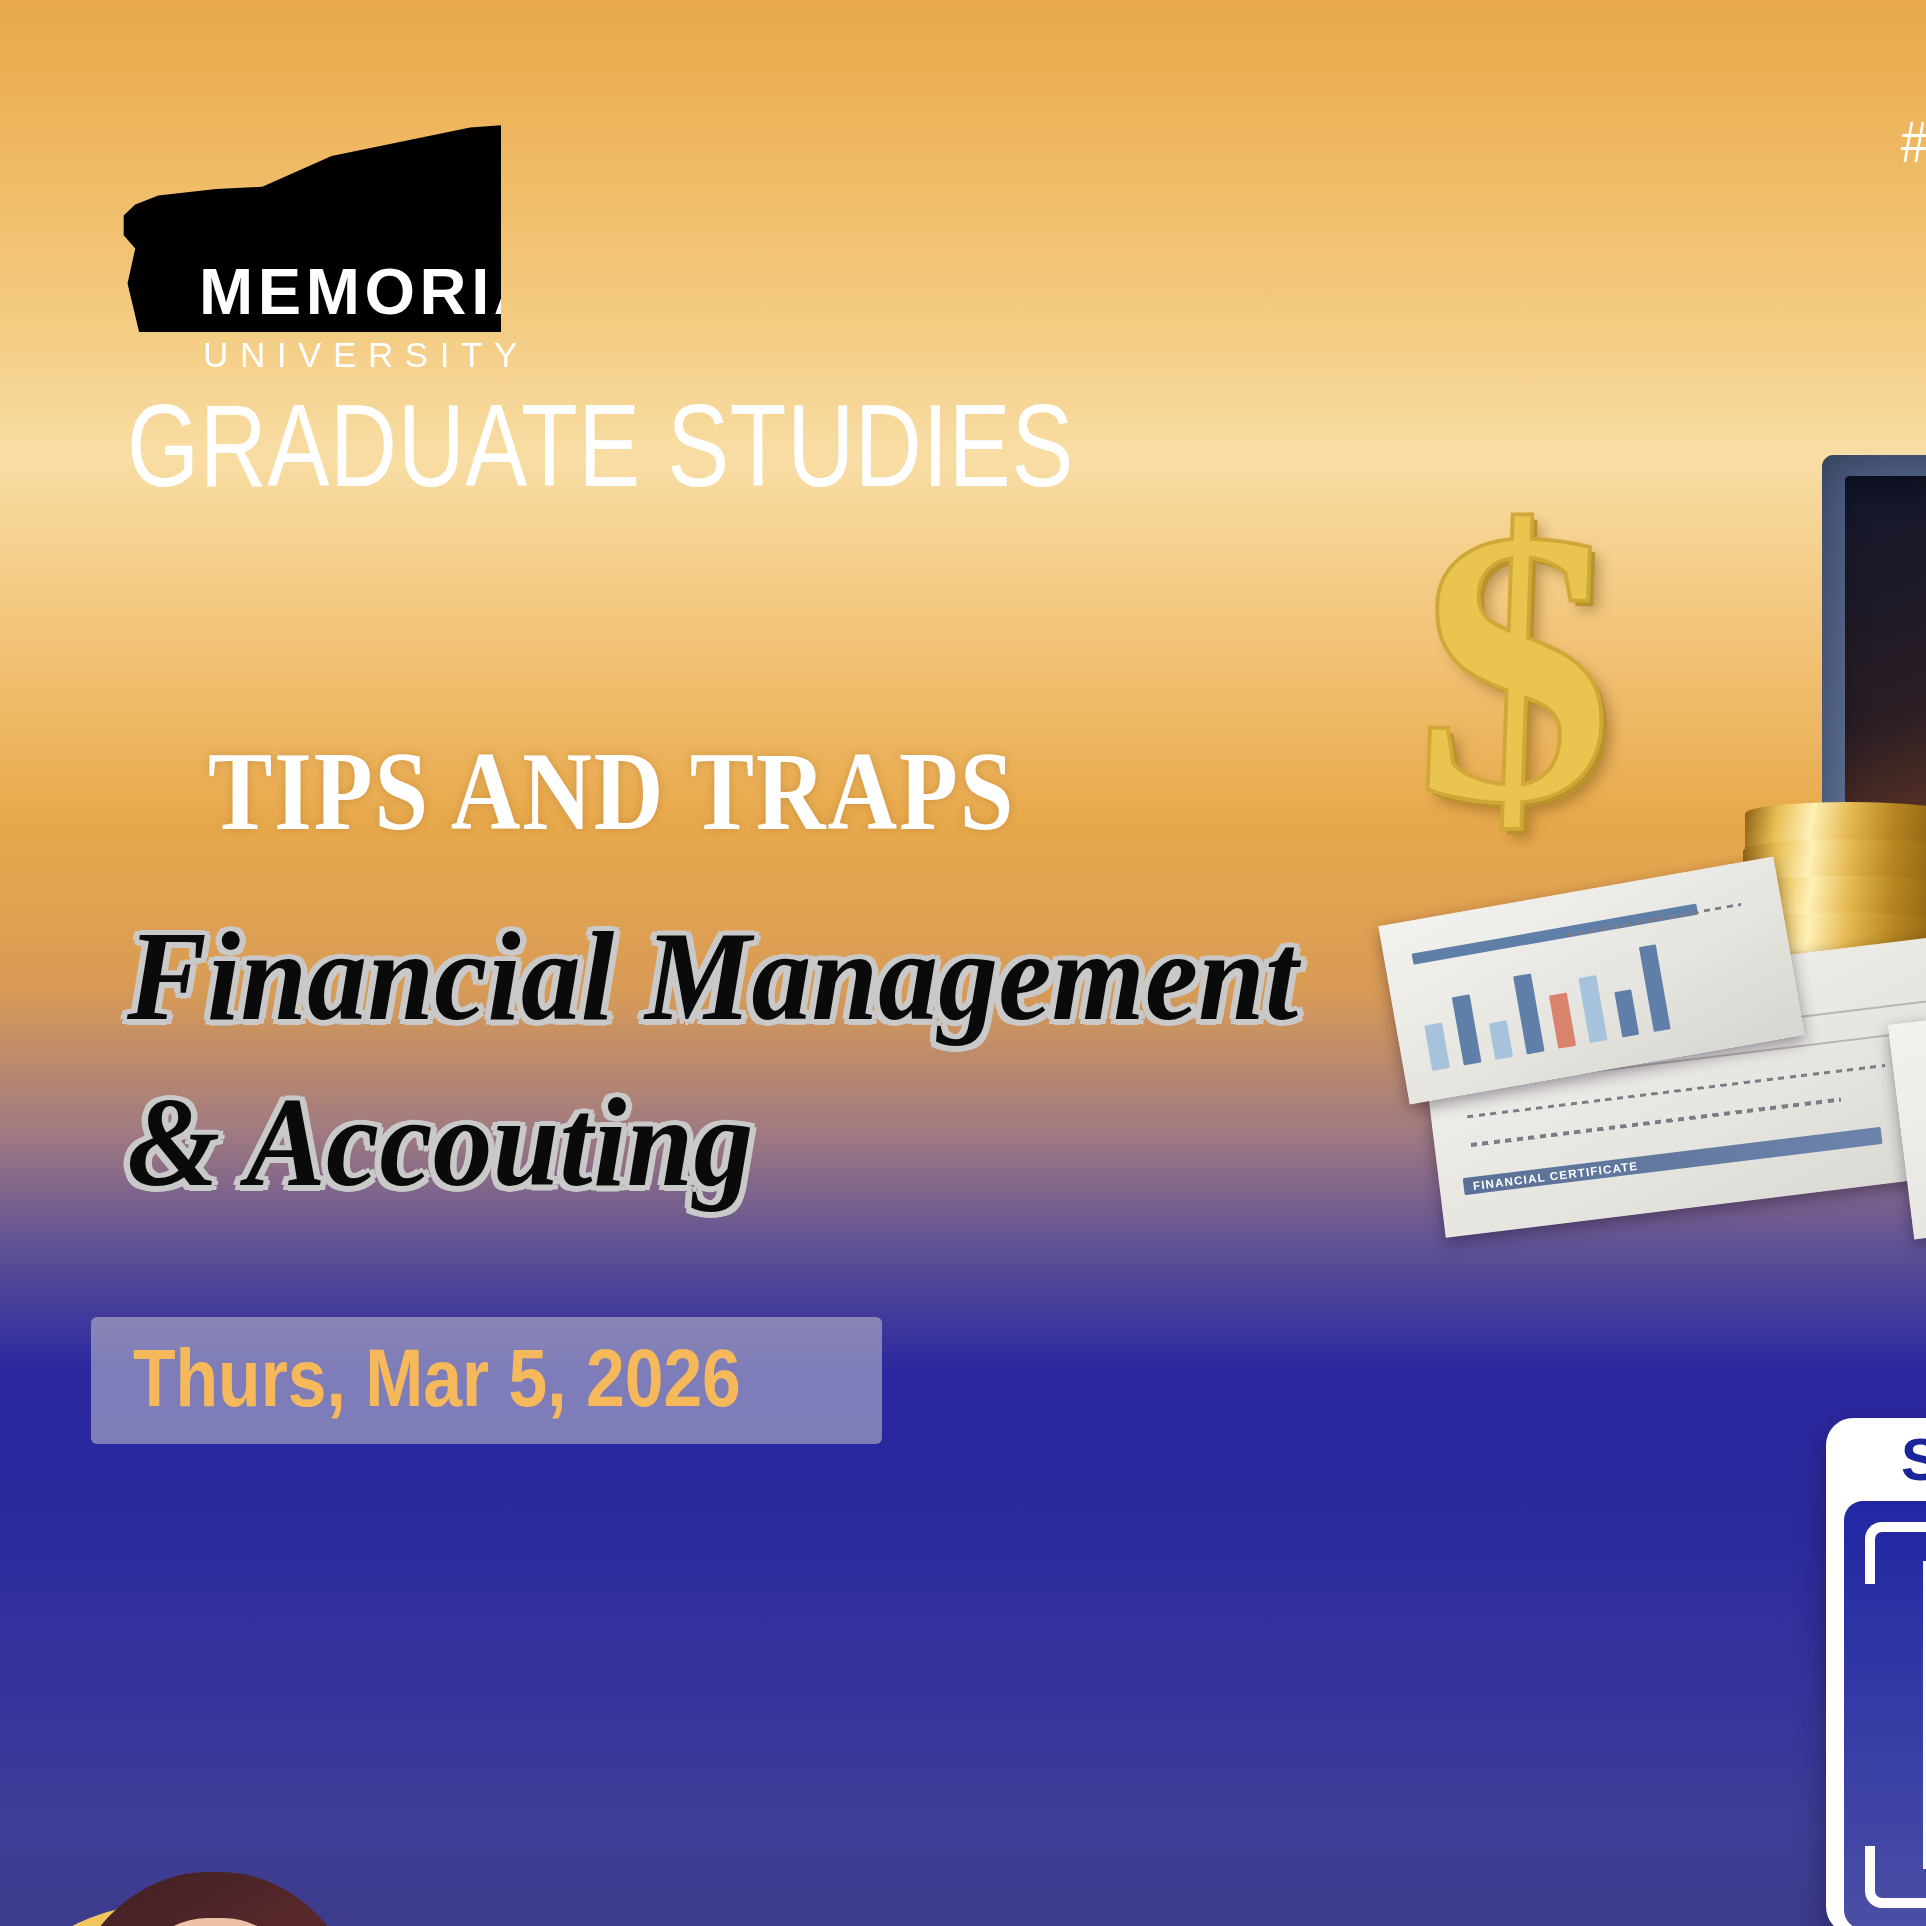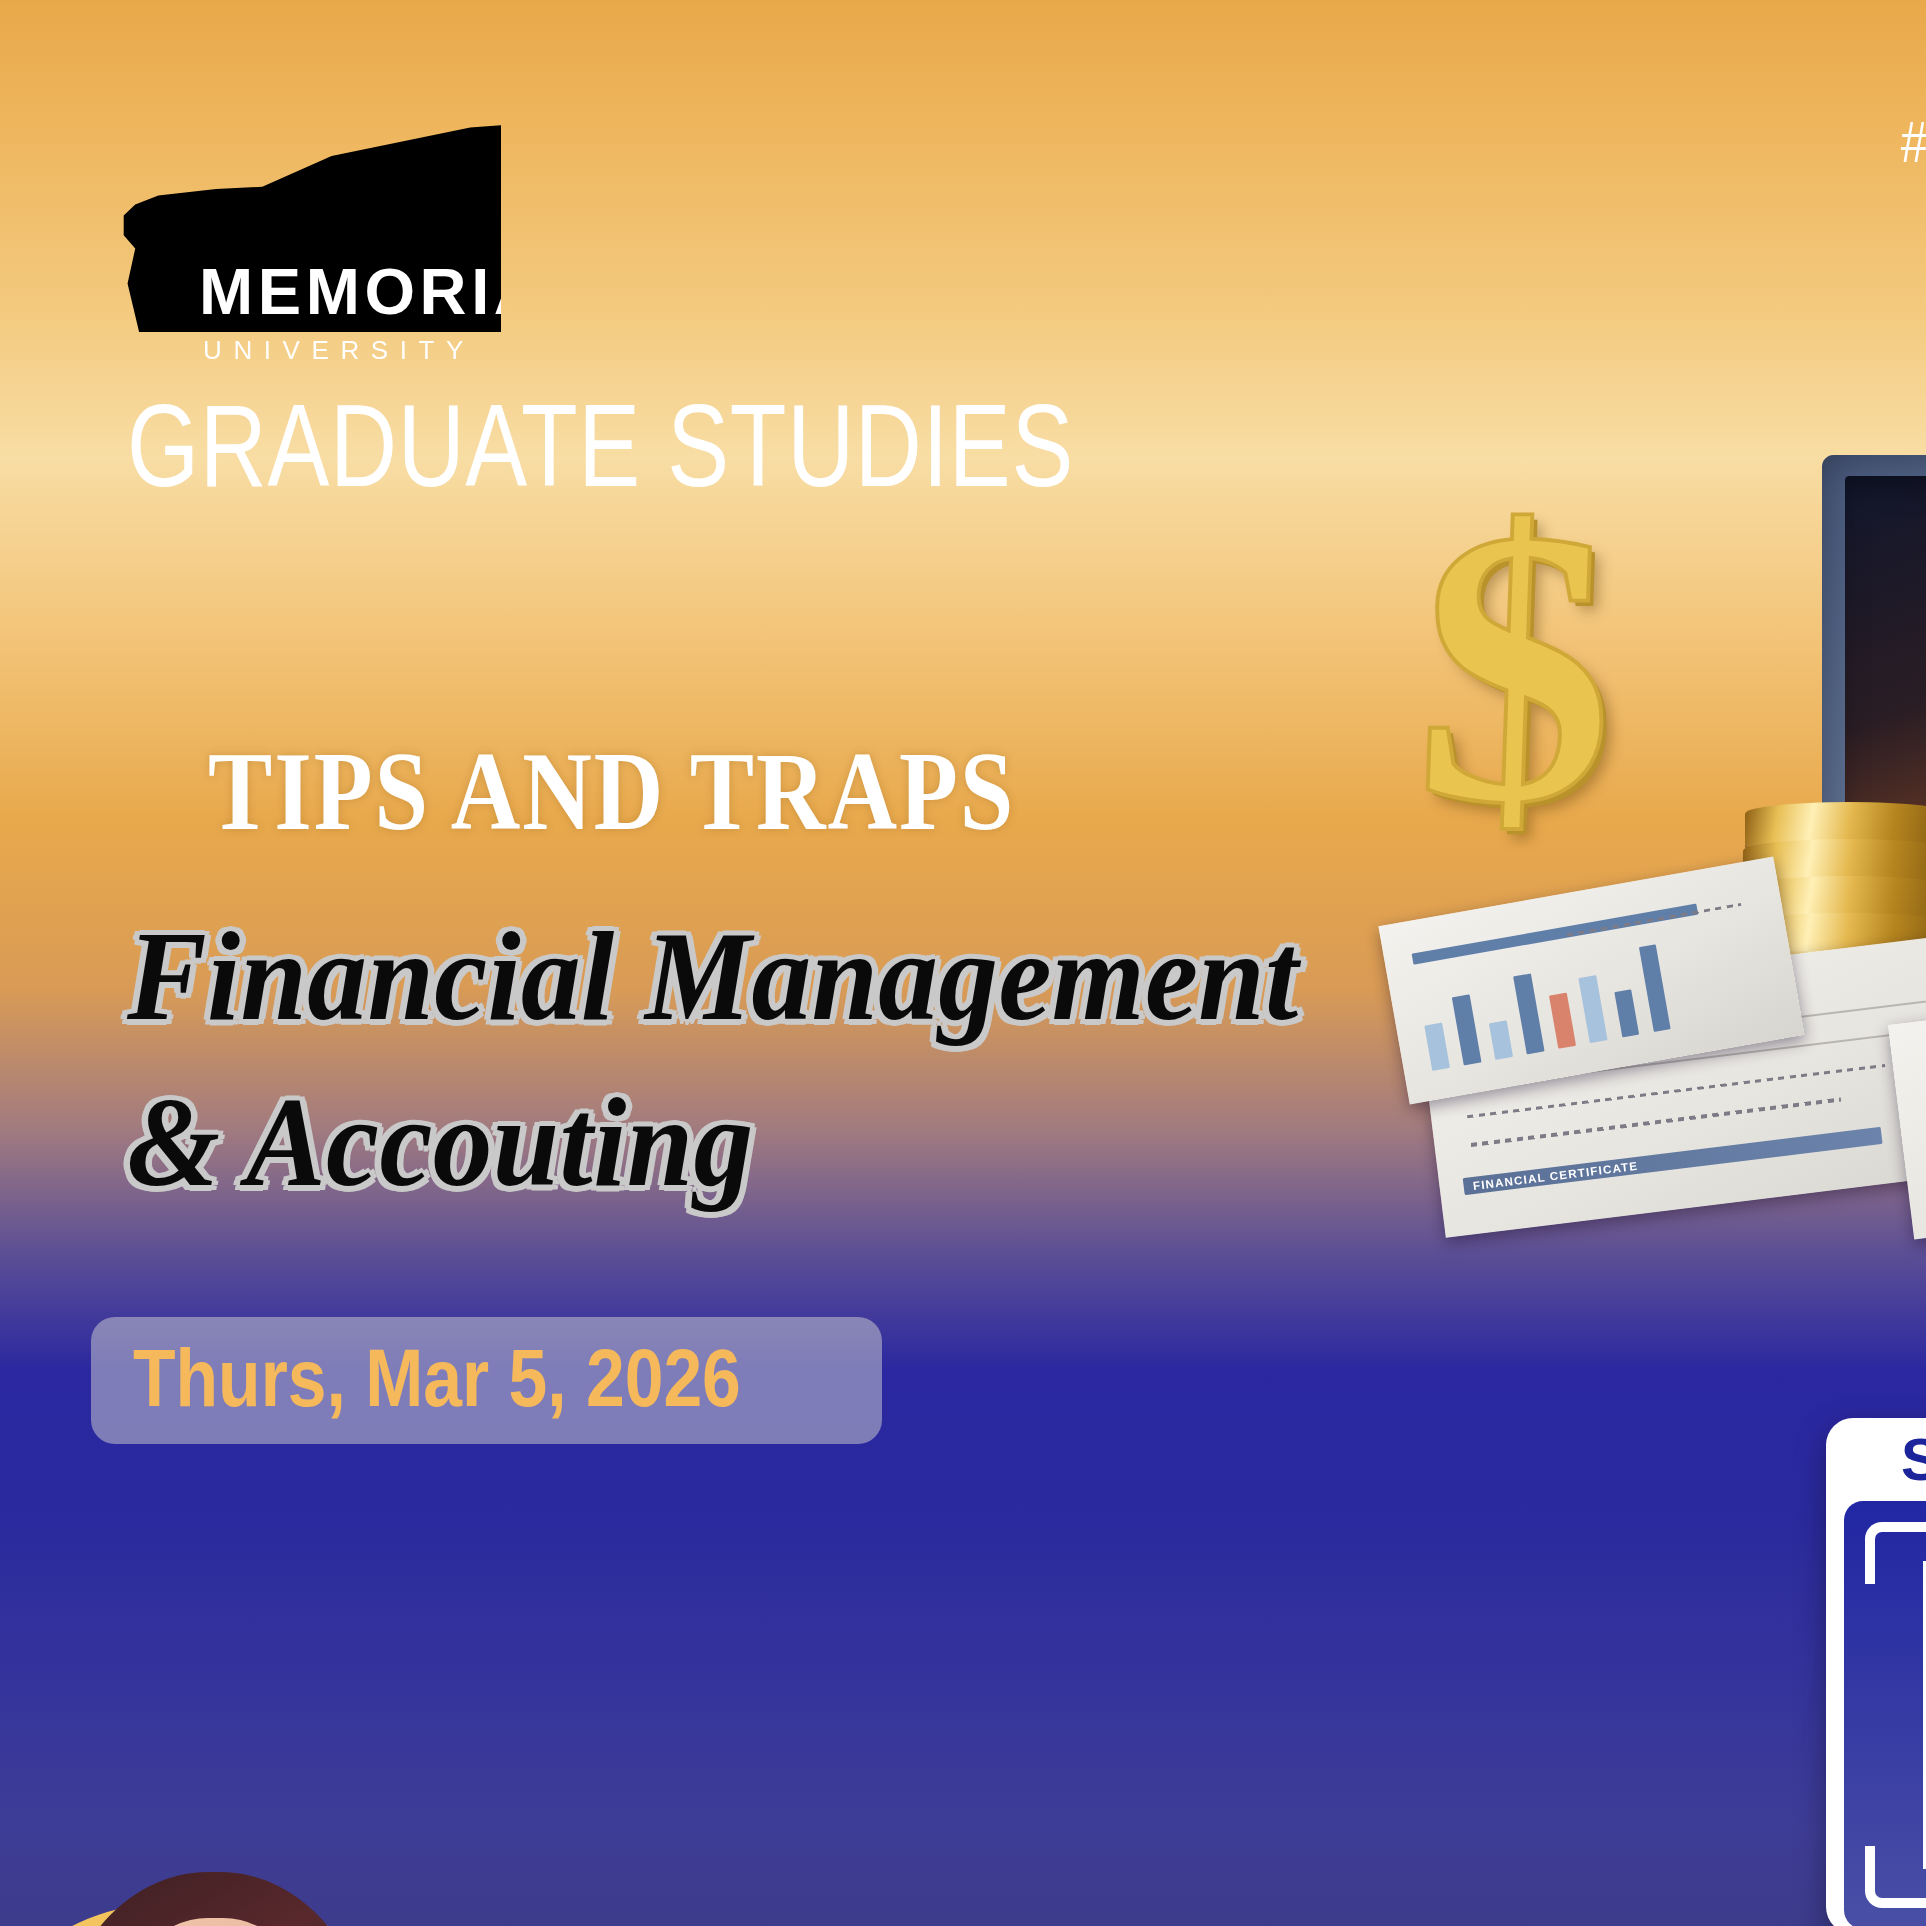--- a/index.html
+++ b/index.html
@@ -90,21 +90,21 @@
     position:relative;width:385px;height:220px;background:#000;
     clip-path:polygon(2% 47%, 5% 42%, 11% 38%, 26% 35%, 38% 34%, 56% 20%, 92% 7%, 100% 6%, 100% 100%, 6% 100%, 3% 78%, 5% 62%, 2% 56%);
   }
   .logo-memorial{
     position:absolute;left:83px;bottom:8.5px;
     color:#fff;font-size:65px;font-weight:bold;letter-spacing:4.6px;line-height:1;
     font-family:"Liberation Sans", sans-serif;
   }
   .logo-university{
     margin-left:87px;margin-top:5.4px;
-    color:#fff;font-size:26px;letter-spacing:11.6px;line-height:1;
+    color:#fff;font-size:35px;letter-spacing:11.6px;line-height:1;
     font-family:"Liberation Sans", sans-serif;
   }
 
   .hashtag{
     position:absolute;right:108px;top:108px;
     color:#fff;font-size:58px;
     font-family:"Liberation Sans", sans-serif;
     transform:scaleX(.82);transform-origin:right top;
   }
 
@@ -139,21 +139,21 @@
       -7px   0   0 #c9c9c9,
        7px   0   0 #c9c9c9;
   }
   .headline.l1{top:913px;}
   .headline.l2{top:1079px;}
 
   
   .date-badge{
     position:absolute;left:91px;top:1317px;
     background:rgba(210,210,210,.50);
-    border-radius:24px;
+    border-radius:6px;
     padding:21px 42px 25px 42px;
   }
   .date-badge span{
     display:block;color:#f5b95c;font-size:81px;font-weight:bold;line-height:1;
     font-family:"Liberation Sans", sans-serif;
     transform:scaleX(.86);transform-origin:left center;
     white-space:nowrap;
   }
 
   

